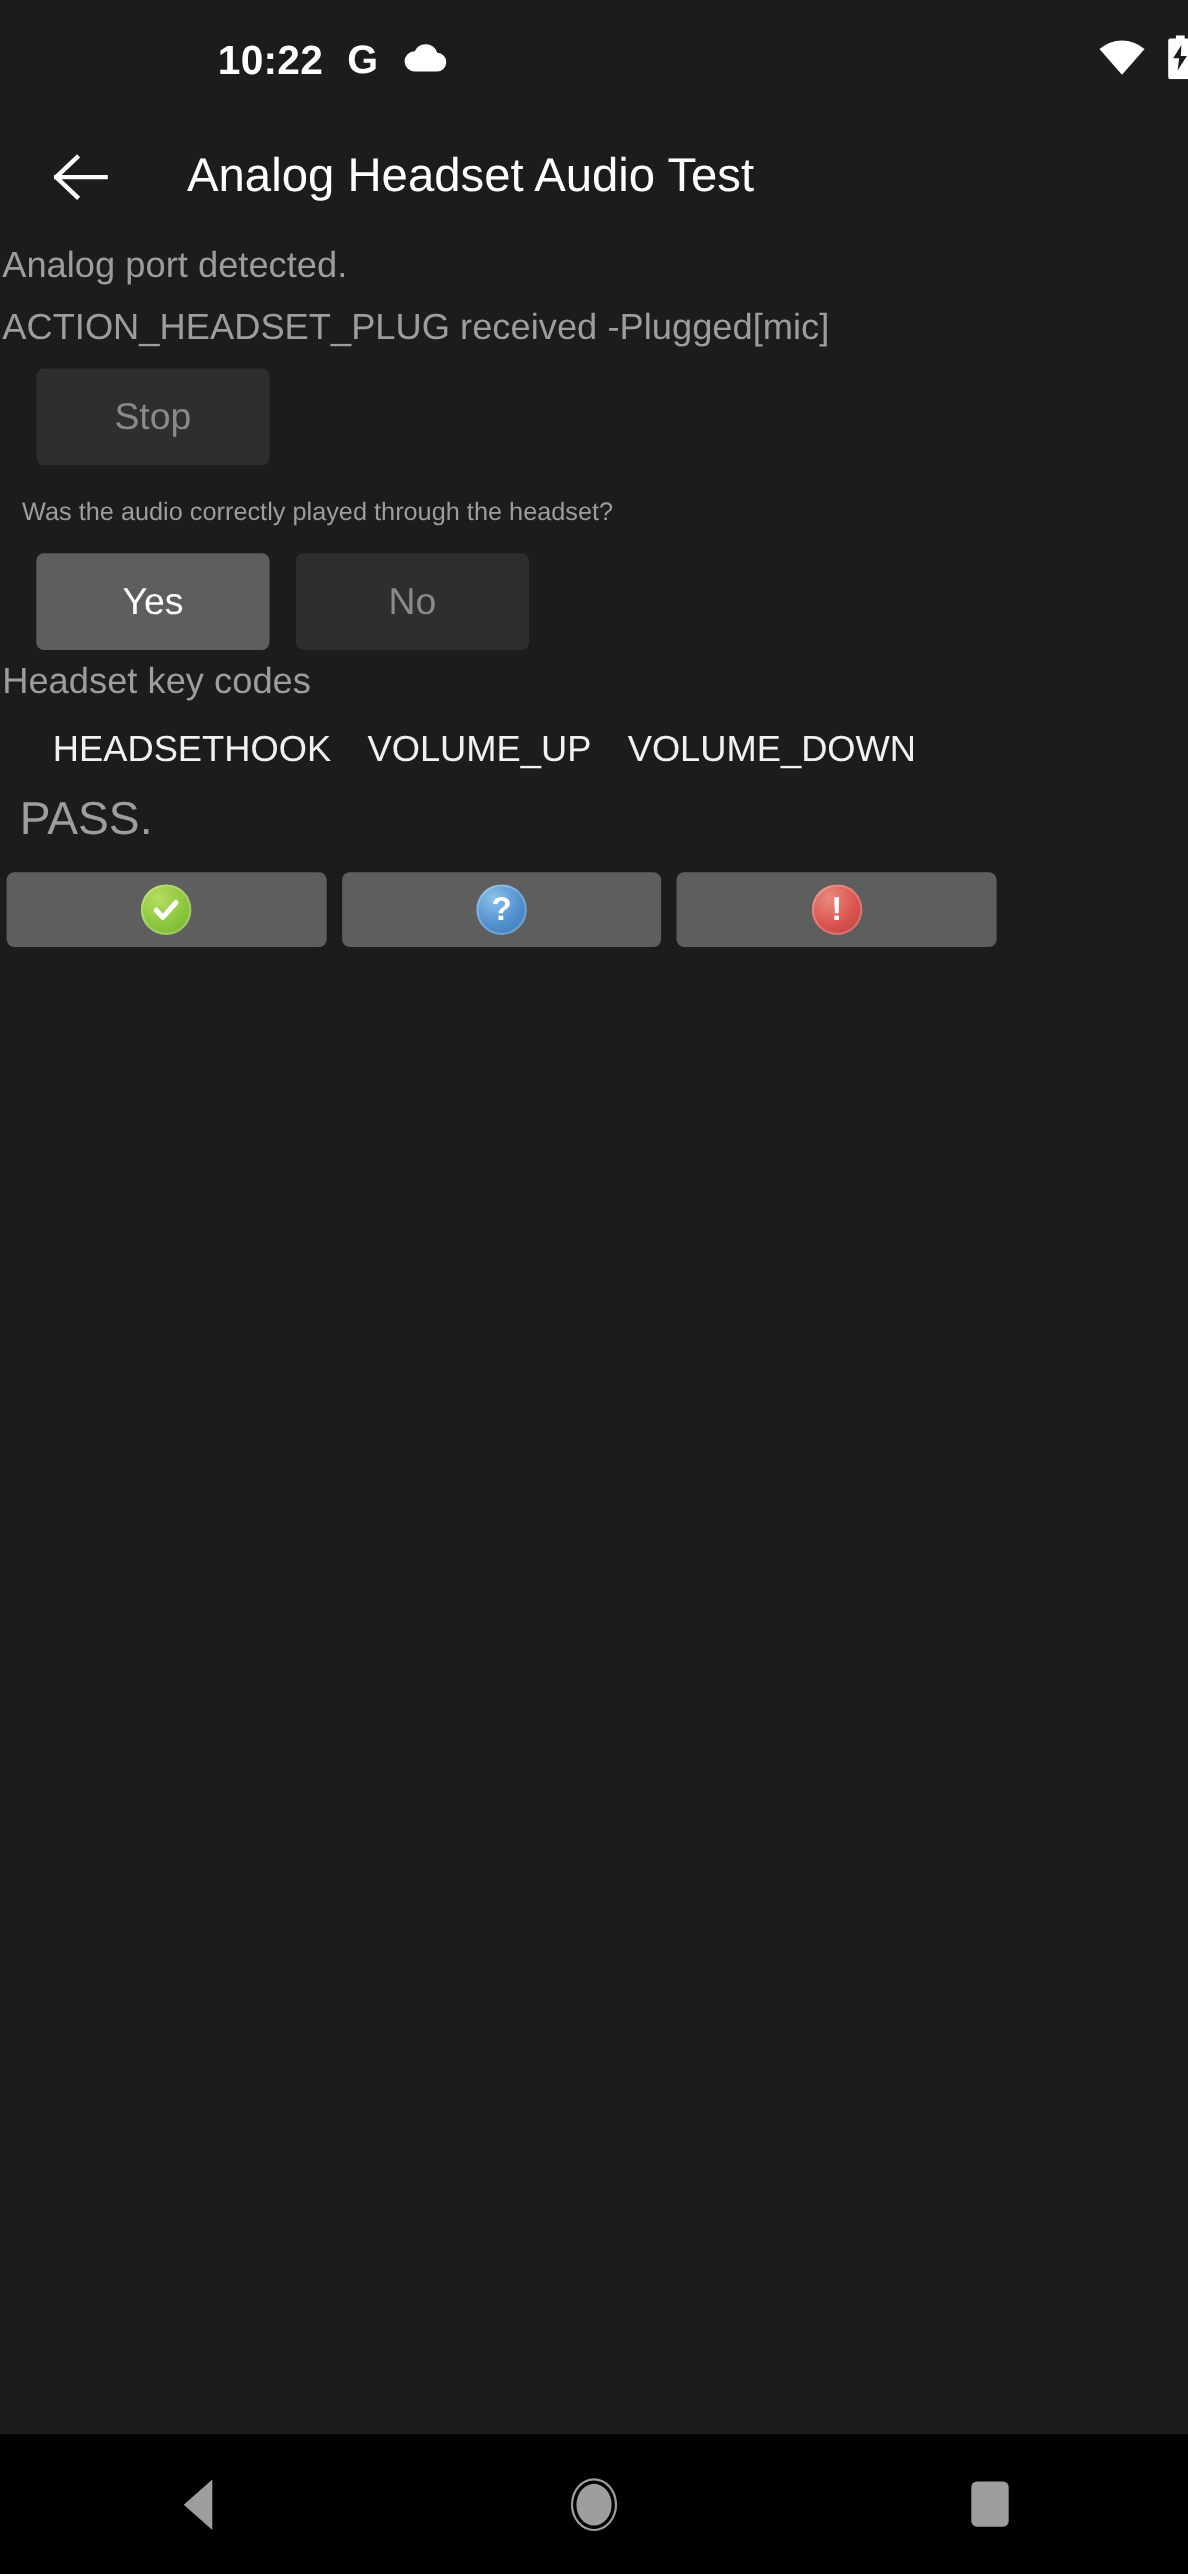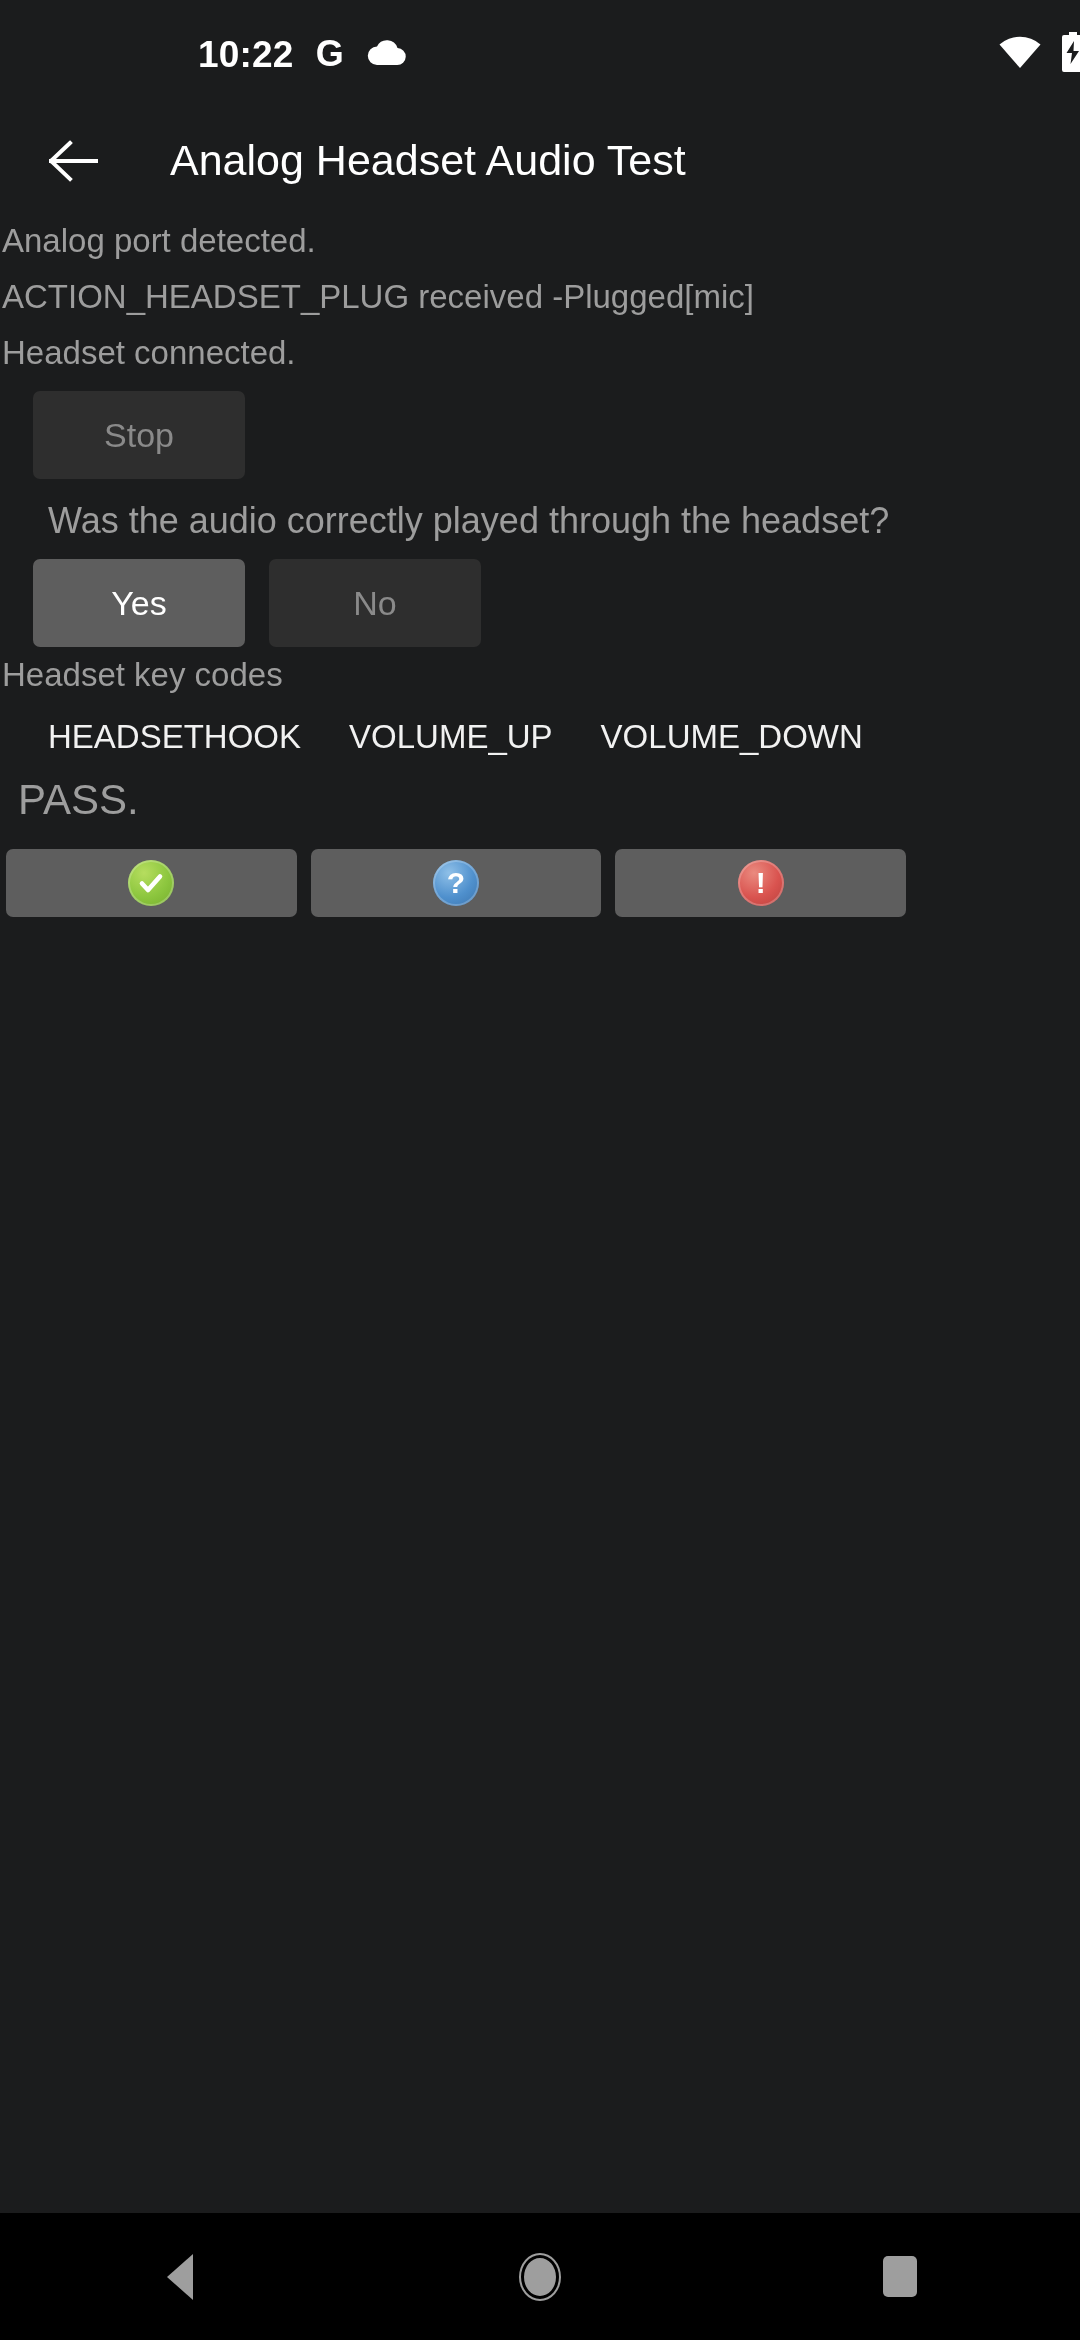--- a/index.html
+++ b/index.html
@@ -131,33 +131,32 @@
     color: #ffffff;
   }
   .mbtn.disabled {
     background: #2e2e2e;
     color: #8a8a8a;
     cursor: default;
   }
 
   .prompt-line {
     color: #9d9d9d;
-    font-size: 36px;
+    font-size: 23px;
     line-height: 56px;
-    padding-left: 8px;
+    padding-left: 20px;
     margin-top: 14px;
     white-space: nowrap;
-    margin-left: 40px;
   }
 
   #keycode-row {
     display: flex;
     padding-left: 48px;
     margin-top: 8px;
-    gap: 48px;
+    gap: 33px;
   }
   .keycode {
     color: #f1f1f1;
     font-size: 33px;
     line-height: 52px;
     white-space: nowrap;
   }
 
   #verdict {
     color: #9d9d9d;
@@ -287,21 +286,20 @@
         <path d="M2 21 H47 M2 21 L21 3 M2 21 L21 39" stroke="#ffffff" stroke-width="4" fill="none" stroke-linecap="square"></path>
       </svg>
     </div>
     <div id="app-title">Analog Headset Audio Test</div>
   </div>
 
   <div id="content">
 
     <div class="status-line">Analog port detected.</div>
     <div class="status-line">ACTION_HEADSET_PLUG received -Plugged[mic]</div>
-    <div class="status-line">Headset connected.</div>
 
     <div class="btn-row">
       <button class="mbtn disabled">Stop</button>
     </div>
 
     <div class="prompt-line">Was the audio correctly played through the headset?</div>
 
     <div class="btn-row">
       <button class="mbtn enabled">Yes</button>
       <button class="mbtn disabled">No</button>

